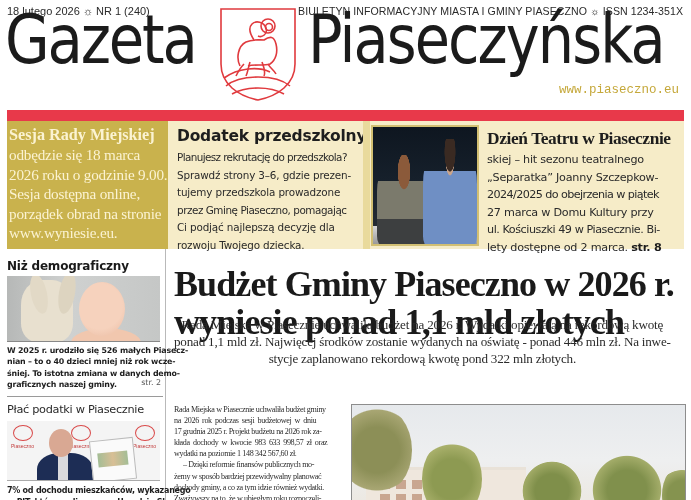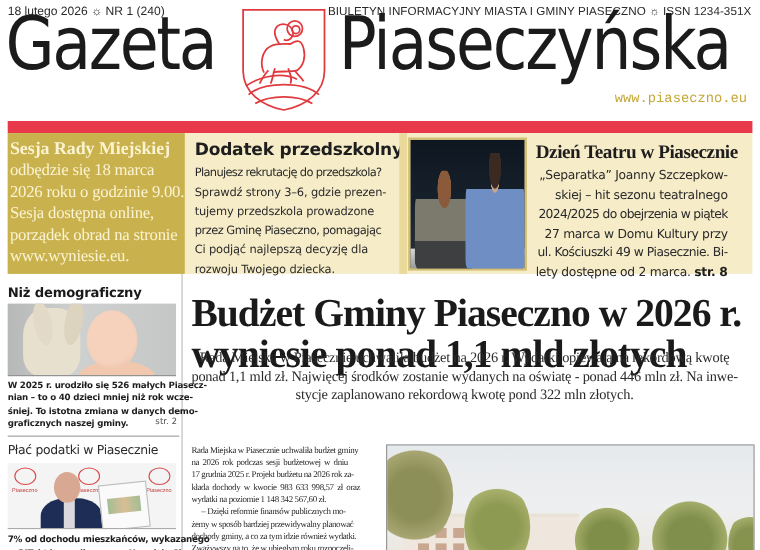--- a/index.html
+++ b/index.html
@@ -21,21 +21,21 @@
   .teaser-session { position: absolute; left: 0; top: 0; width: 161px; height: 128px; background: #c9b24d; padding: 5px 5px 0 2px; }
   .teaser-session .t-title { font-family: "Liberation Serif", serif; font-weight: bold; font-size: 16.2px; color: #fbf3d2; line-height: 19px; white-space: nowrap; }
   .teaser-session .t-body { font-family: "Liberation Serif", serif; font-size: 15.2px; color: #fbf3d2; line-height: 19.5px; white-space: nowrap; letter-spacing: -0.2px; }
 
   .teaser-kinder { position: absolute; left: 161px; top: 0; width: 196px; height: 128px; padding: 6px 0 0 9px; }
   .teaser-kinder .t-title { font-family: "DejaVu Sans", sans-serif; font-weight: bold; font-size: 15.5px; color: #1e1e1e; line-height: 19px; white-space: nowrap; letter-spacing: -0.2px; }
   .teaser-kinder .t-body { font-family: "DejaVu Sans", sans-serif; font-size: 10.4px; color: #2a2a2a; line-height: 17.6px; white-space: nowrap; margin-top: 3px; letter-spacing: -0.15px; }
 
   .gold-divider { position: absolute; left: 356px; top: 0; width: 7px; height: 128px; background: #e9da9c; }
 
-  .teaser-theatre { position: absolute; left: 363px; top: 0; width: 314px; height: 128px; padding: 5px 0 0 0; text-align: right; }
+  .teaser-theatre { position: absolute; left: 363px; top: 0; width: 314px; height: 128px; padding: 5px 0 0 0; }
   .theatre-photo { position: absolute; left: 1px; top: 4px; width: 108px; height: 121px; background: linear-gradient(180deg, #0e1620 0%, #16202b 45%, #2b3036 100%); border: 2px solid #d2bf72; overflow: hidden; }
   .theatre-photo .fig1 { position: absolute; left: 4px; top: 28px; width: 54px; height: 92px; border-radius: 40% 40% 12% 12%; background: radial-gradient(ellipse at 50% 18%, #8b5a3a 0 16%, transparent 17%), linear-gradient(180deg, transparent 0 28%, #7b7a6c 28% 70%, #3d3f40 70%); }
   .theatre-photo .fig2 { position: absolute; left: 50px; top: 12px; width: 54px; height: 108px; border-radius: 42% 42% 10% 10%; background: radial-gradient(ellipse at 50% 12%, #3a2a22 0 14%, transparent 15%), radial-gradient(ellipse at 50% 22%, #c9a48c 0 10%, transparent 11%), linear-gradient(180deg, transparent 0 30%, #6f8fc4 30% 100%); }
   .theatre-photo .bench { position: absolute; left: 0; bottom: 0; width: 100%; height: 18px; background: linear-gradient(180deg, #d8d8d8, #9a9a9a); }
   .teaser-theatre .t-title { position: absolute; left: 117px; top: 7px; font-family: "Liberation Serif", serif; font-weight: bold; font-size: 17.4px; color: #1d1d1d; white-space: nowrap; letter-spacing: -0.4px; }
   .teaser-theatre .t-body { position: absolute; left: 117px; top: 30px; font-family: "DejaVu Sans", sans-serif; font-size: 11.2px; color: #2a2a2a; line-height: 17.6px; white-space: nowrap; letter-spacing: -0.25px; }
   .teaser-theatre .t-ref { font-weight: bold; color: #1d1d1d; }
 
   
   .left-col { position: absolute; left: 7px; top: 249px; width: 159px; height: 251px; border-right: 1px solid #b9b9b9; }
@@ -130,22 +130,22 @@
   <div class="gold-divider"></div>
 
   <div class="teaser-theatre">
     <div class="theatre-photo">
       <div class="bench"></div>
       <div class="fig1"></div>
       <div class="fig2"></div>
     </div>
     <div class="t-title">Dzień Teatru w Piasecznie</div>
     <div class="t-body">
+      <div>skiej – hit sezonu teatralnego</div>
       <div>„Separatka” Joanny Szczepkow-</div>
-      <div>skiej – hit sezonu teatralnego</div>
       <div style="letter-spacing:-0.6px">2024/2025 do obejrzenia w piątek</div>
       <div>27 marca w Domu Kultury przy</div>
       <div style="letter-spacing:-0.45px">ul. Kościuszki 49 w Piasecznie. Bi-</div>
       <div><span>lety dostępne od 2 marca.</span> <span class="t-ref">str. 8</span></div>
     </div>
   </div>
 </section>
 
 <aside class="left-col">
   <div class="demo-title">Niż demograficzny</div>

